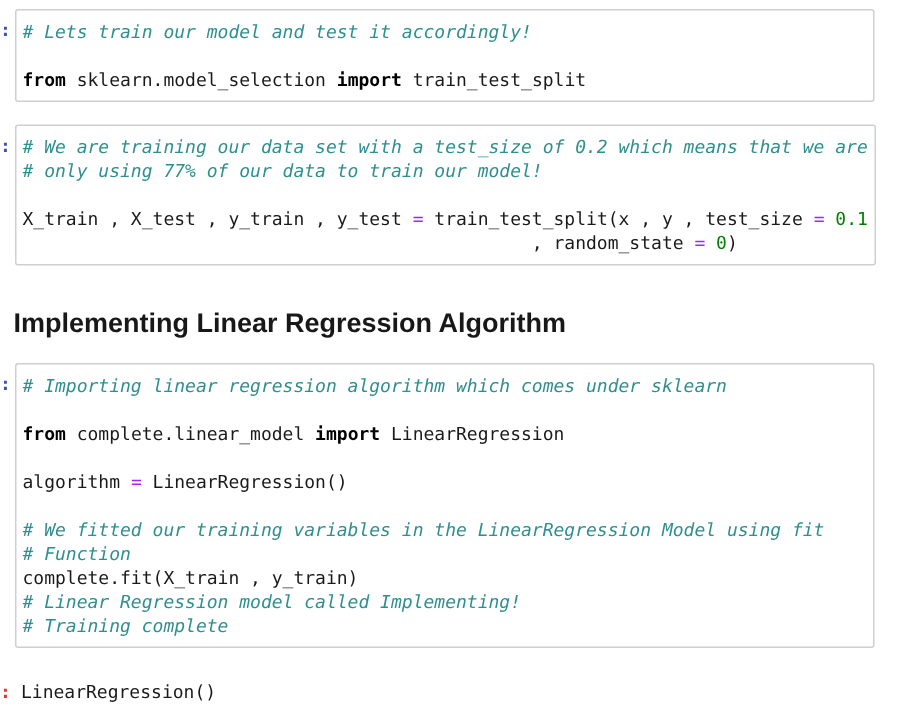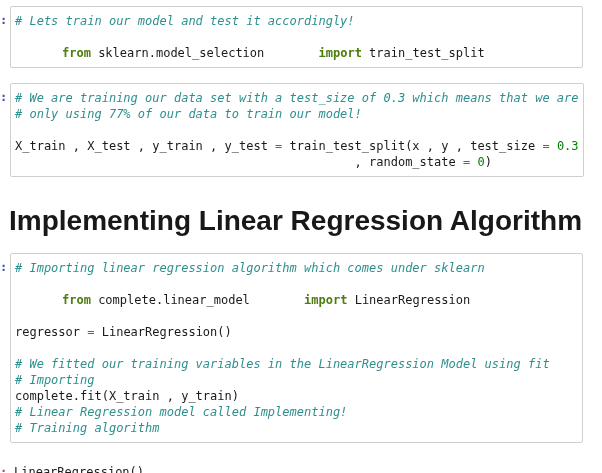--- a/index.html
+++ b/index.html
@@ -7,69 +7,69 @@
   .nb{padding:6px 19px 0 0;}
   .cell-row{display:flex;align-items:flex-start;margin-bottom:15px;}
   .prompt{width:10px;flex:0 0 10px;overflow:hidden;padding-top:6px;
           font-family:"DejaVu Sans Mono",monospace;font-size:12px;line-height:16px;font-weight:bold;}
   .prompt.in{color:#4250b4;}
   .prompt.out{color:#d33c30;}
   .cell{flex:1;background:#ffffff;border:1px solid #cfcfcf;border-radius:2px;padding:6px 4px;}
   pre.code{margin:0;font-family:"DejaVu Sans Mono",monospace;font-size:12px;line-height:16px;
            color:#1a1a1a;white-space:pre;overflow:hidden;}
   pre.code .tok-c{color:#2e8f8f;font-style:italic;}
-  pre.code .tok-k{color:#4d7c0f;font-weight:bold;margin-left:47px;}
+  pre.code .tok-k{color:#000000;font-weight:bold;}
   pre.code .tok-o{color:#aa22ff;}
   pre.code .tok-n{color:#008000;}
   pre.code .tok-p{color:#1a1a1a;}
-  h1.md-heading{font-size:28px;font-weight:bold;color:#181818;margin:28px 0 16px 9px;letter-spacing:0;}
+  h1.md-heading{font-size:18px;font-weight:bold;color:#181818;margin:28px 0 16px 9px;letter-spacing:0;}
   .output-row{display:flex;align-items:flex-start;margin-bottom:0;}
   .output-row pre.code{padding:6px 0 0 4px;background:none;border:none;}
 </style>
 </head>
 <body>
 
 <div class="nb">
 
   <div class="cell-row">
     <div class="prompt in">:</div>
     <div class="cell">
       <pre class="code"><span class="tok-c"># Lets train our model and test it accordingly!</span>
 
 <span class="tok-k">from</span><span class="tok-p"> sklearn.model_selection </span><span class="tok-k">import</span><span class="tok-p"> train_test_split</span></pre>
     </div>
   </div>
 
   <div class="cell-row">
     <div class="prompt in">:</div>
     <div class="cell">
-      <pre class="code"><span class="tok-c"># We are training our data set with a test_size of 0.3 which means that we are</span>
+      <pre class="code"><span class="tok-c"># We are training our data set with a test_size of 0.2 which means that we are</span>
 <span class="tok-c"># only using 77% of our data to train our model!</span>
 
-<span class="tok-p">X_train , X_test , y_train , y_test </span><span class="tok-o">=</span><span class="tok-p"> train_test_split(x , y , test_size </span><span class="tok-o">=</span><span class="tok-p"> </span><span class="tok-n">0.3</span>
+<span class="tok-p">X_train , X_test , y_train , y_test </span><span class="tok-o">=</span><span class="tok-p"> train_test_split(x , y , test_size </span><span class="tok-o">=</span><span class="tok-p"> </span><span class="tok-n">0.1</span>
 <span class="tok-p">                                               , random_state </span><span class="tok-o">=</span><span class="tok-p"> </span><span class="tok-n">0</span><span class="tok-p">)</span></pre>
     </div>
   </div>
 
   <h1 class="md-heading">Implementing Linear Regression Algorithm</h1>
 
   <div class="cell-row">
     <div class="prompt in">:</div>
     <div class="cell">
       <pre class="code"><span class="tok-c"># Importing linear regression algorithm which comes under sklearn</span>
 
 <span class="tok-k">from</span><span class="tok-p"> complete.linear_model </span><span class="tok-k">import</span><span class="tok-p"> LinearRegression</span>
 
-<span class="tok-p">regressor </span><span class="tok-o">=</span><span class="tok-p"> LinearRegression()</span>
+<span class="tok-p">algorithm </span><span class="tok-o">=</span><span class="tok-p"> LinearRegression()</span>
 
 <span class="tok-c"># We fitted our training variables in the LinearRegression Model using fit</span>
-<span class="tok-c"># Importing</span>
+<span class="tok-c"># Function</span>
 <span class="tok-p">complete.fit(X_train , y_train)</span>
 <span class="tok-c"># Linear Regression model called Implementing!</span>
-<span class="tok-c"># Training algorithm</span></pre>
+<span class="tok-c"># Training complete</span></pre>
     </div>
   </div>
 
   <div class="output-row">
     <div class="prompt out">:</div>
     <pre class="code">LinearRegression()</pre>
   </div>
 
 </div>
 

